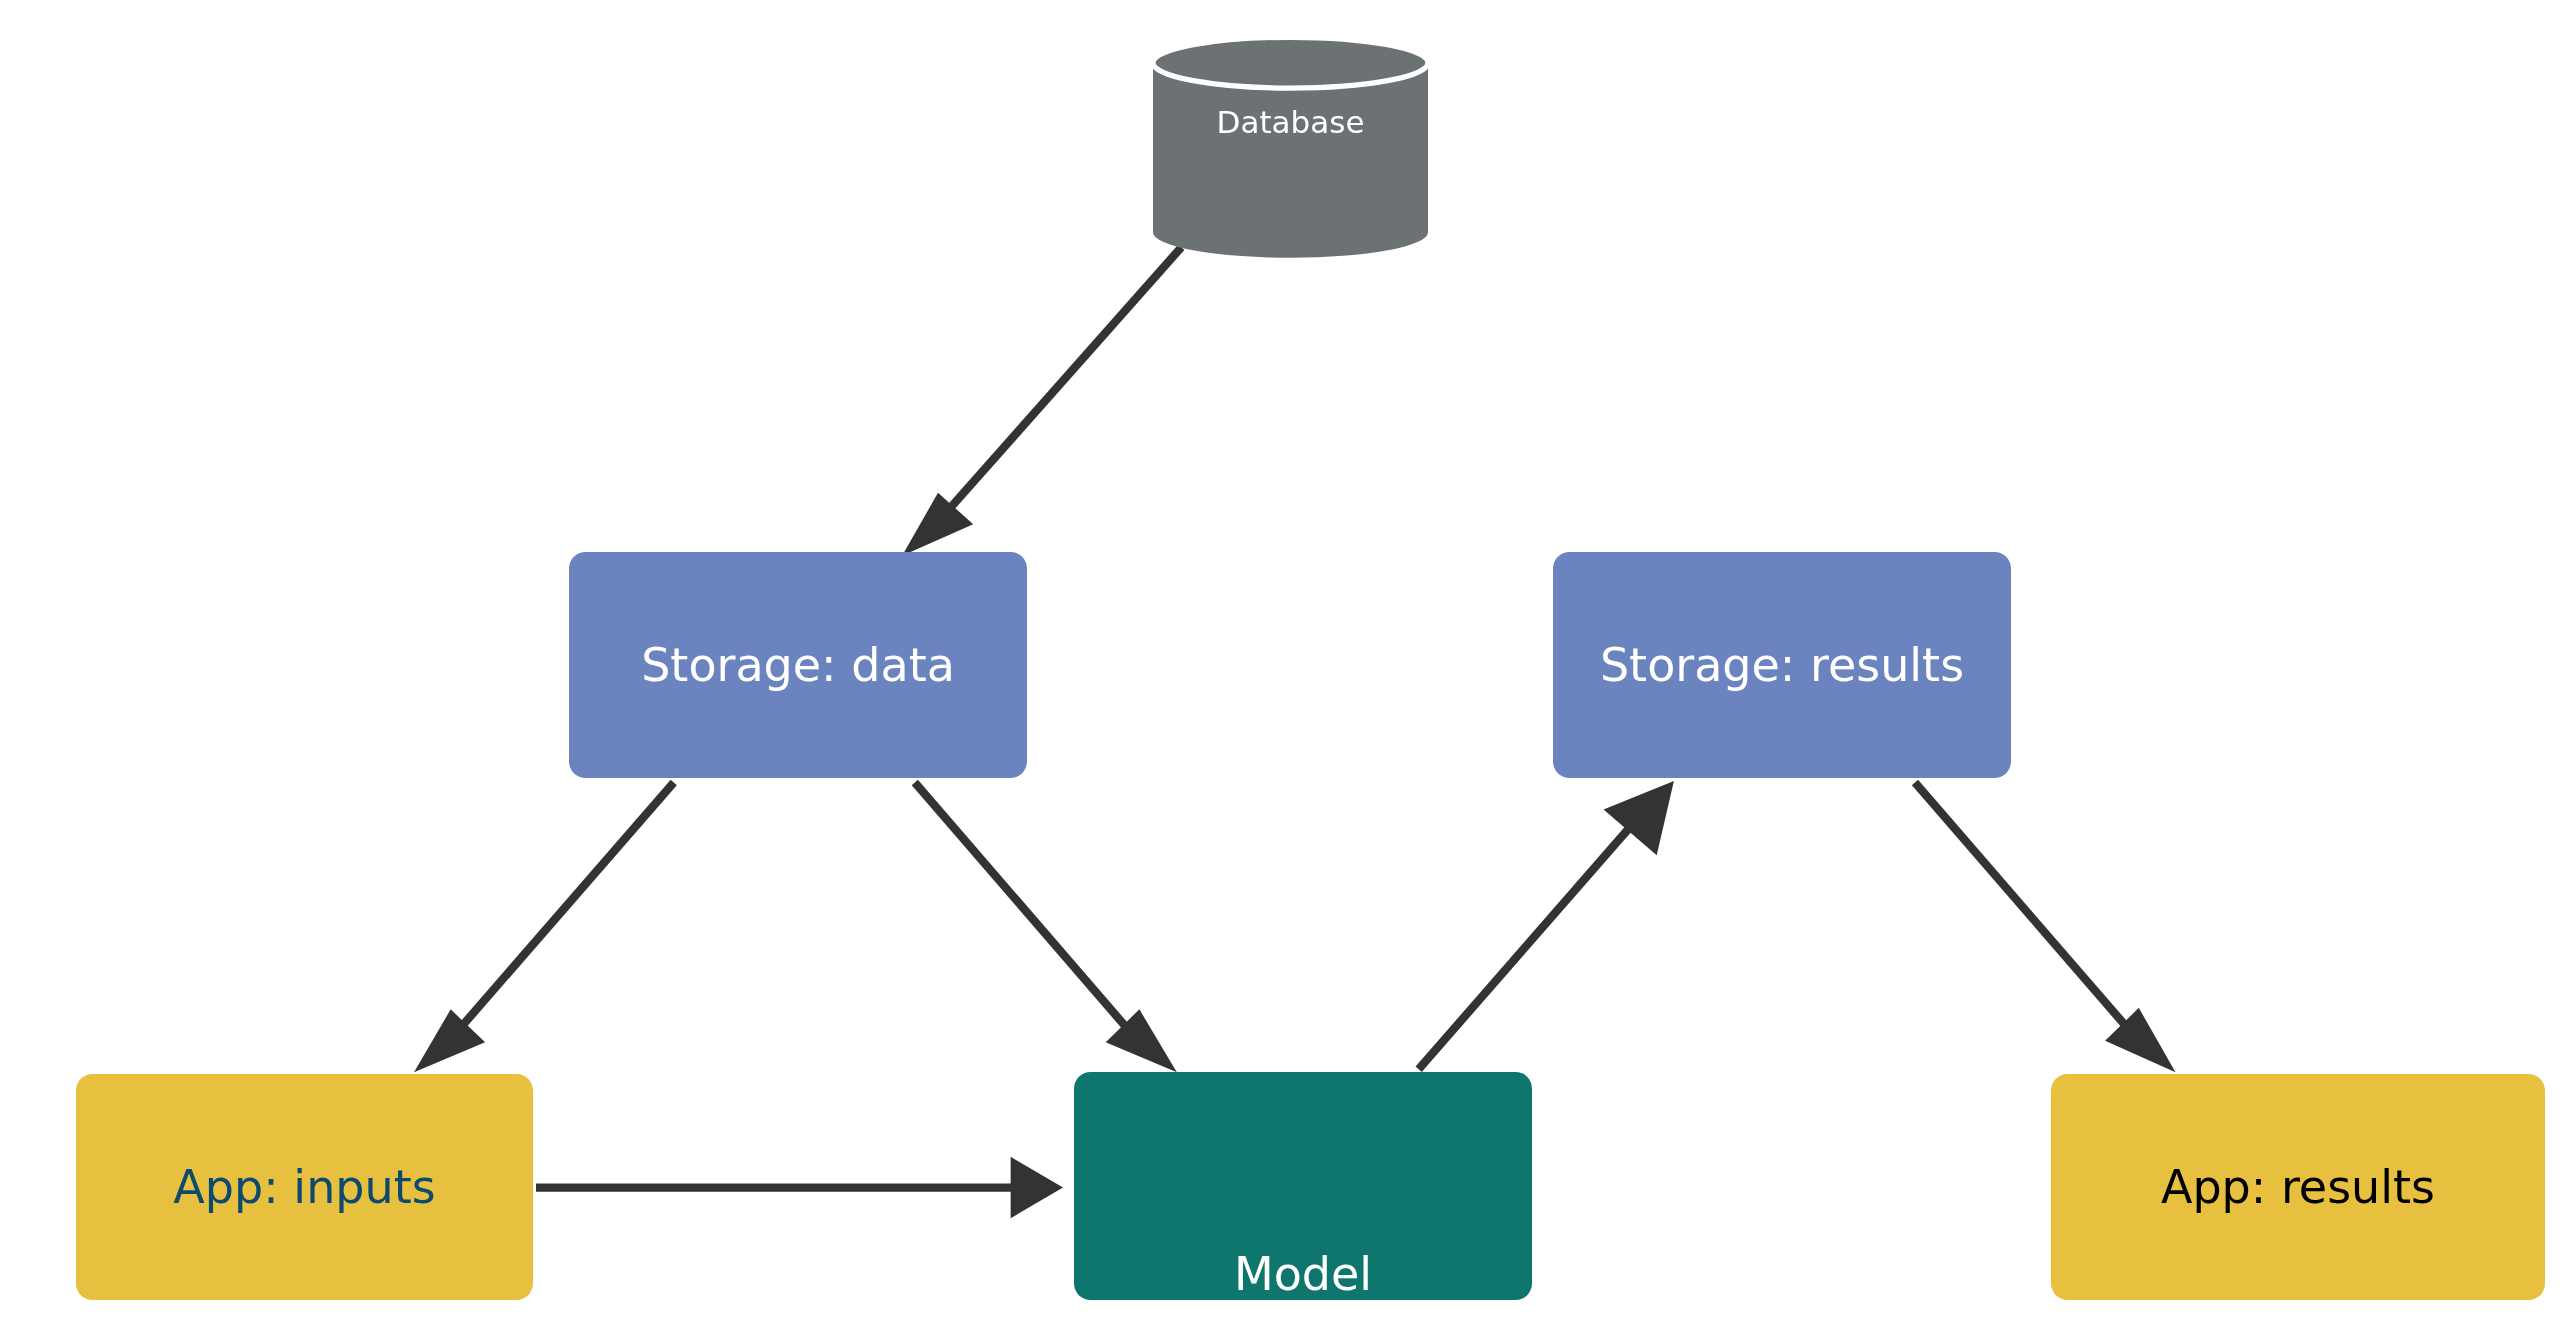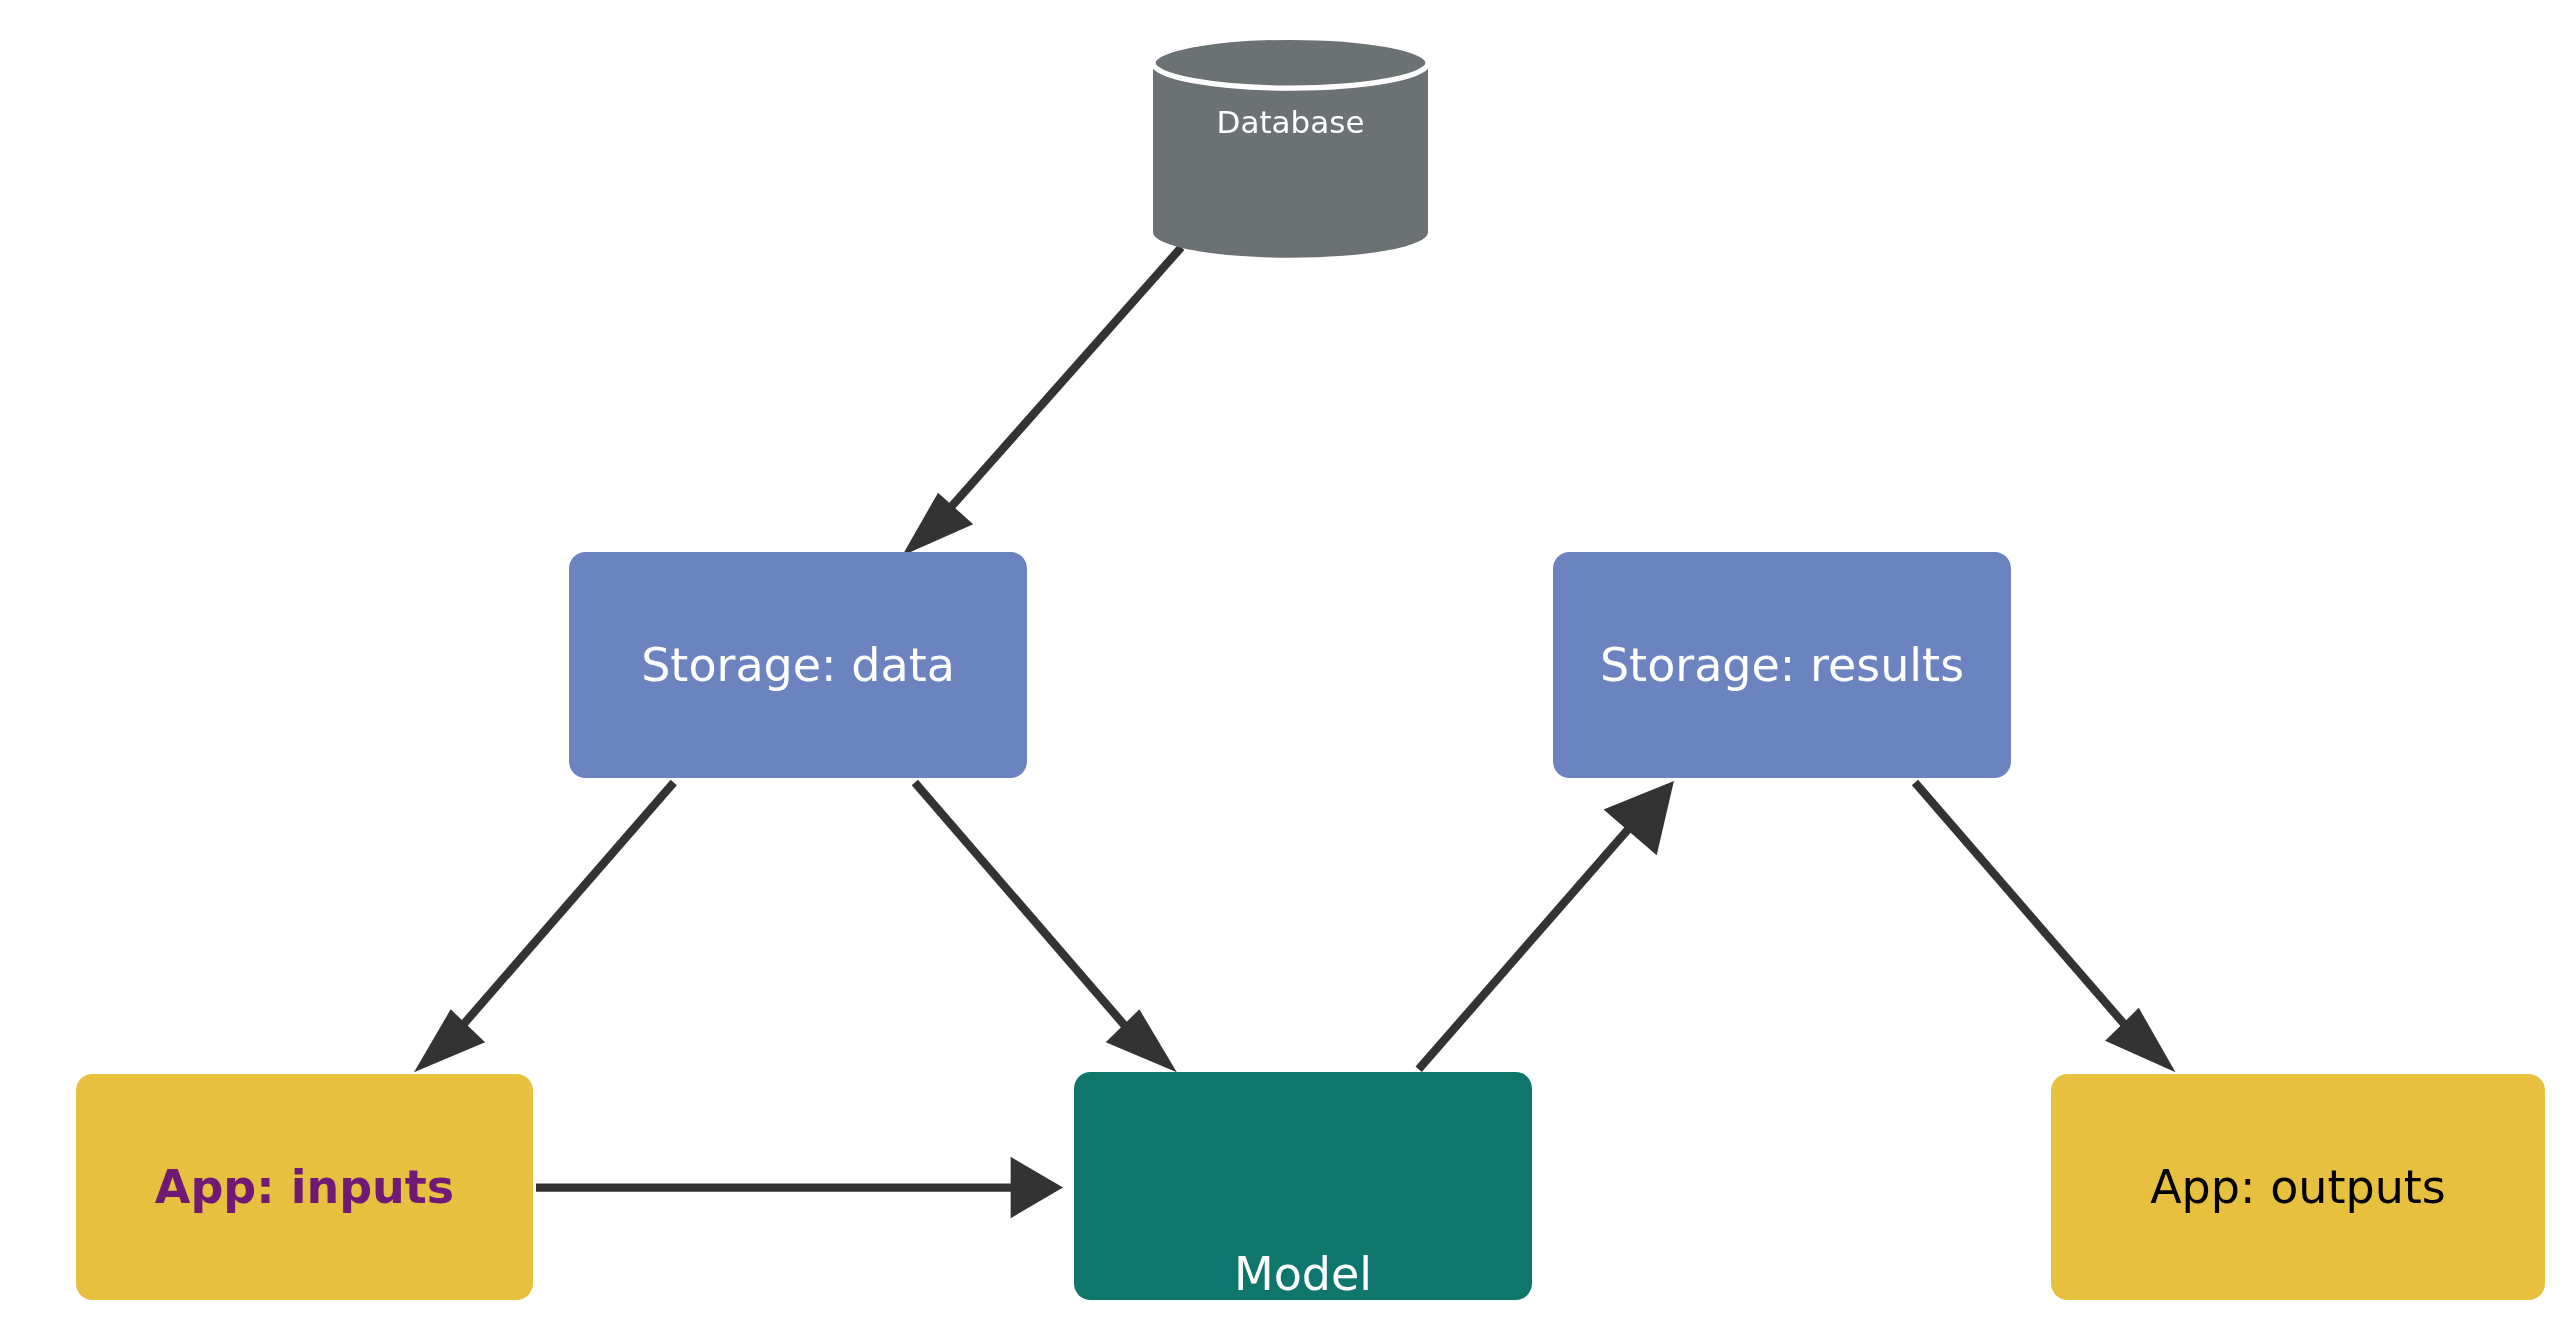--- a/index.html
+++ b/index.html
@@ -104,25 +104,25 @@
 
   <div class="node node-rect" style="left:569px; top:552px; width:458px; height:226px; background:#6B83BF;">
     <span class="node-label" style="color:#ffffff;">Storage: data</span>
   </div>
 
   <div class="node node-rect" style="left:1553px; top:552px; width:458px; height:226px; background:#6B83BF;">
     <span class="node-label" style="color:#ffffff;">Storage: results</span>
   </div>
 
   <div class="node node-rect" style="left:76px; top:1074px; width:457px; height:226px; background:#E8C03F;">
-    <span class="node-label" style="color:#701a75;font-weight:bold;">App: inputs</span>
+    <span class="node-label" style="color:#0c4a6e;">App: inputs</span>
   </div>
 
   <div class="node node-rect" style="left:1074px; top:1072px; width:458px; height:228px; background:#0f766e;align-items:flex-end;">
     <span class="node-label" style="color:#ffffff;">Model</span>
   </div>
 
   <div class="node node-rect" style="left:2051px; top:1074px; width:494px; height:226px; background:#E8C03F;">
-    <span class="node-label" style="color:#000000;">App: outputs</span>
+    <span class="node-label" style="color:#000000;">App: results</span>
   </div>
 
 </div>
 
 
 </body></html>

